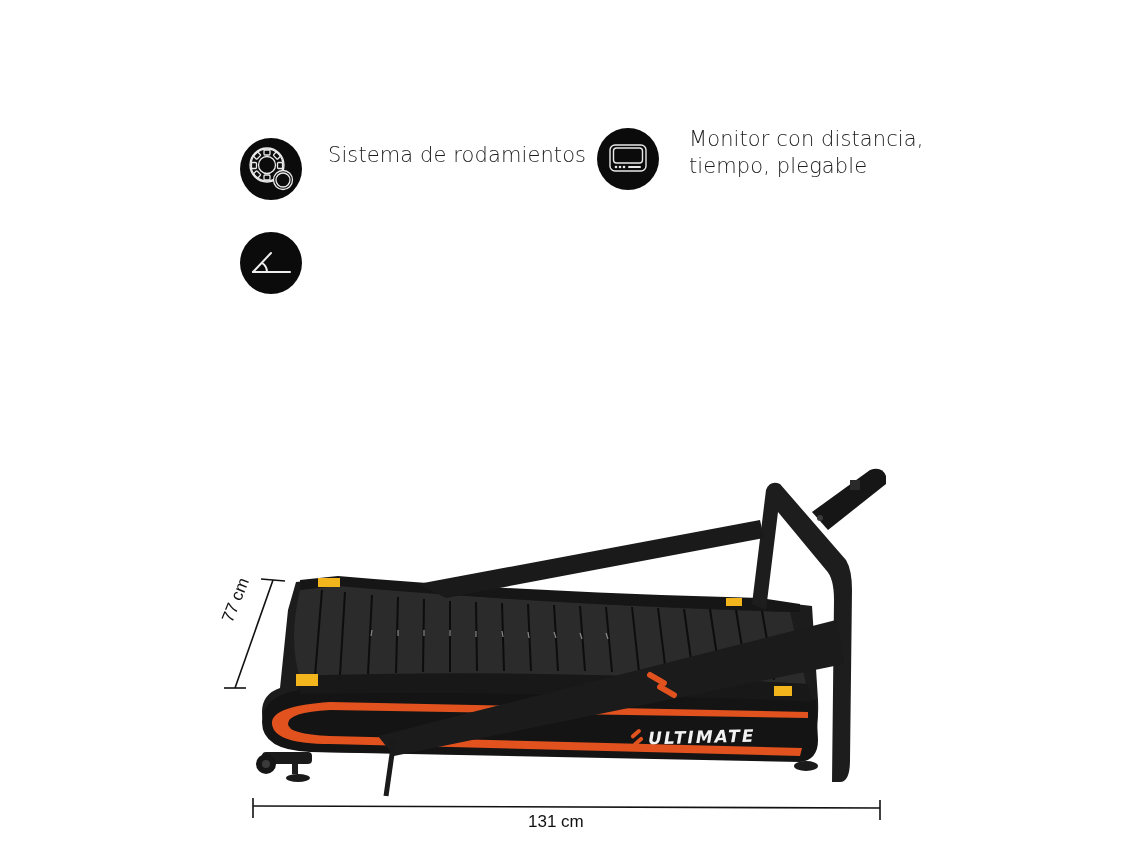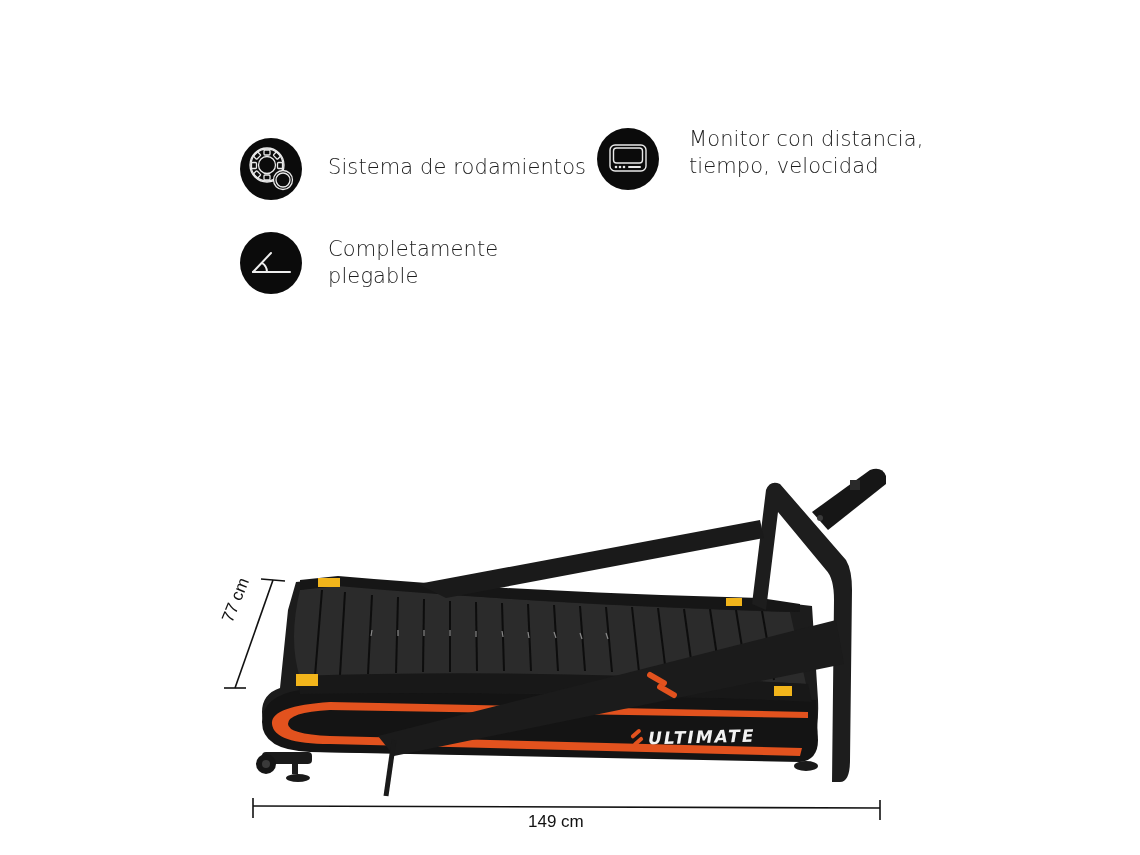--- a/index.html
+++ b/index.html
@@ -4,21 +4,21 @@
 <style>
   html, body { margin: 0; padding: 0; background: #ffffff; }
   body { width: 1140px; height: 855px; position: relative; overflow: hidden; font-family: "DejaVu Sans", sans-serif; color: #1a1a1a; }
 
   .feature { position: absolute; display: flex; align-items: flex-start; }
   .feat-icon { width: 62px; height: 62px; border-radius: 50%; background: #0b0b0b; display: flex; align-items: center; justify-content: center; flex-shrink: 0; }
   .feat-text { margin-left: 26px; font-size: 21px; line-height: 27px; font-weight: 300; letter-spacing: 0.1px; color: #1c1c1c; white-space: nowrap; }
   .feat-text span { display: block; }
 
   #feat-bearings { left: 240px; top: 138px; }
-  #feat-bearings .feat-text { margin-top: 16px; }
+  #feat-bearings .feat-text { margin-top: 4px; }
   #feat-monitor { left: 597px; top: 128px; }
   #feat-monitor .feat-text { margin-left: 30px; margin-top: -2px; }
   #feat-folding { left: 240px; top: 232px; }
   #feat-folding .feat-text { margin-top: 4px; }
 
   .product { position: absolute; left: 0; top: 0; width: 1140px; height: 855px; }
   .dim-label { position: absolute; font-family: "Liberation Sans", sans-serif; font-size: 17px; color: #111; }
   #dim-width-label { left: 528px; top: 812px; }
   #dim-height-label { left: 218px; top: 618px; transform: rotate(-68deg); transform-origin: left top; }
 </style>
@@ -59,37 +59,33 @@
       <g fill="#e9e9e9">
         <circle cx="19" cy="39" r="1.3"></circle>
         <circle cx="23" cy="39" r="1.3"></circle>
         <circle cx="27" cy="39" r="1.3"></circle>
         <rect x="31" y="38" width="13" height="2" rx="1"></rect>
       </g>
     </svg>
   </div>
   <div class="feat-text">
     <span>Monitor con distancia,</span>
-    <span>tiempo, velocidad</span>
+    <span>tiempo, plegable</span>
   </div>
 </div>
 
 <div class="feature" id="feat-folding">
   <div class="feat-icon">
     <svg width="62" height="62" viewBox="0 0 62 62">
       <g fill="none" stroke="#eeeeee" stroke-width="2" stroke-linecap="round">
         <line x1="13" y1="40" x2="50" y2="40"></line>
         <line x1="13" y1="40" x2="31" y2="21"></line>
         <path d="M22 31 Q27 34 27 40"></path>
       </g>
     </svg>
-  </div>
-  <div class="feat-text">
-    <span>Completamente</span>
-    <span>plegable</span>
   </div>
 </div>
 
 <svg class="product" viewBox="0 0 1140 855">
 
   <g stroke="#111" stroke-width="1.6" fill="none">
     <line x1="273" y1="580" x2="235" y2="688"></line>
     <line x1="261" y1="579" x2="285" y2="581"></line>
     <line x1="224" y1="688" x2="246" y2="688"></line>
   </g>
@@ -181,14 +177,14 @@
 
   <g transform="rotate(-1.5 700 736)">
     <g fill="#e2521e">
       <rect x="630" y="730" width="12" height="4" rx="2" transform="rotate(-40 636 732)"></rect>
       <rect x="632" y="738" width="12" height="4" rx="2" transform="rotate(-40 638 740)"></rect>
     </g>
     <text x="648" y="743" font-family="DejaVu Sans, sans-serif" font-size="17" font-weight="bold" font-style="italic" fill="#f2f2f2" letter-spacing="2">ULTIMATE</text>
   </g>
 </svg>
 
-<div class="dim-label" id="dim-width-label">149 cm</div>
+<div class="dim-label" id="dim-width-label">131 cm</div>
 <div class="dim-label" id="dim-height-label">77 cm</div>
 
 </body></html>

